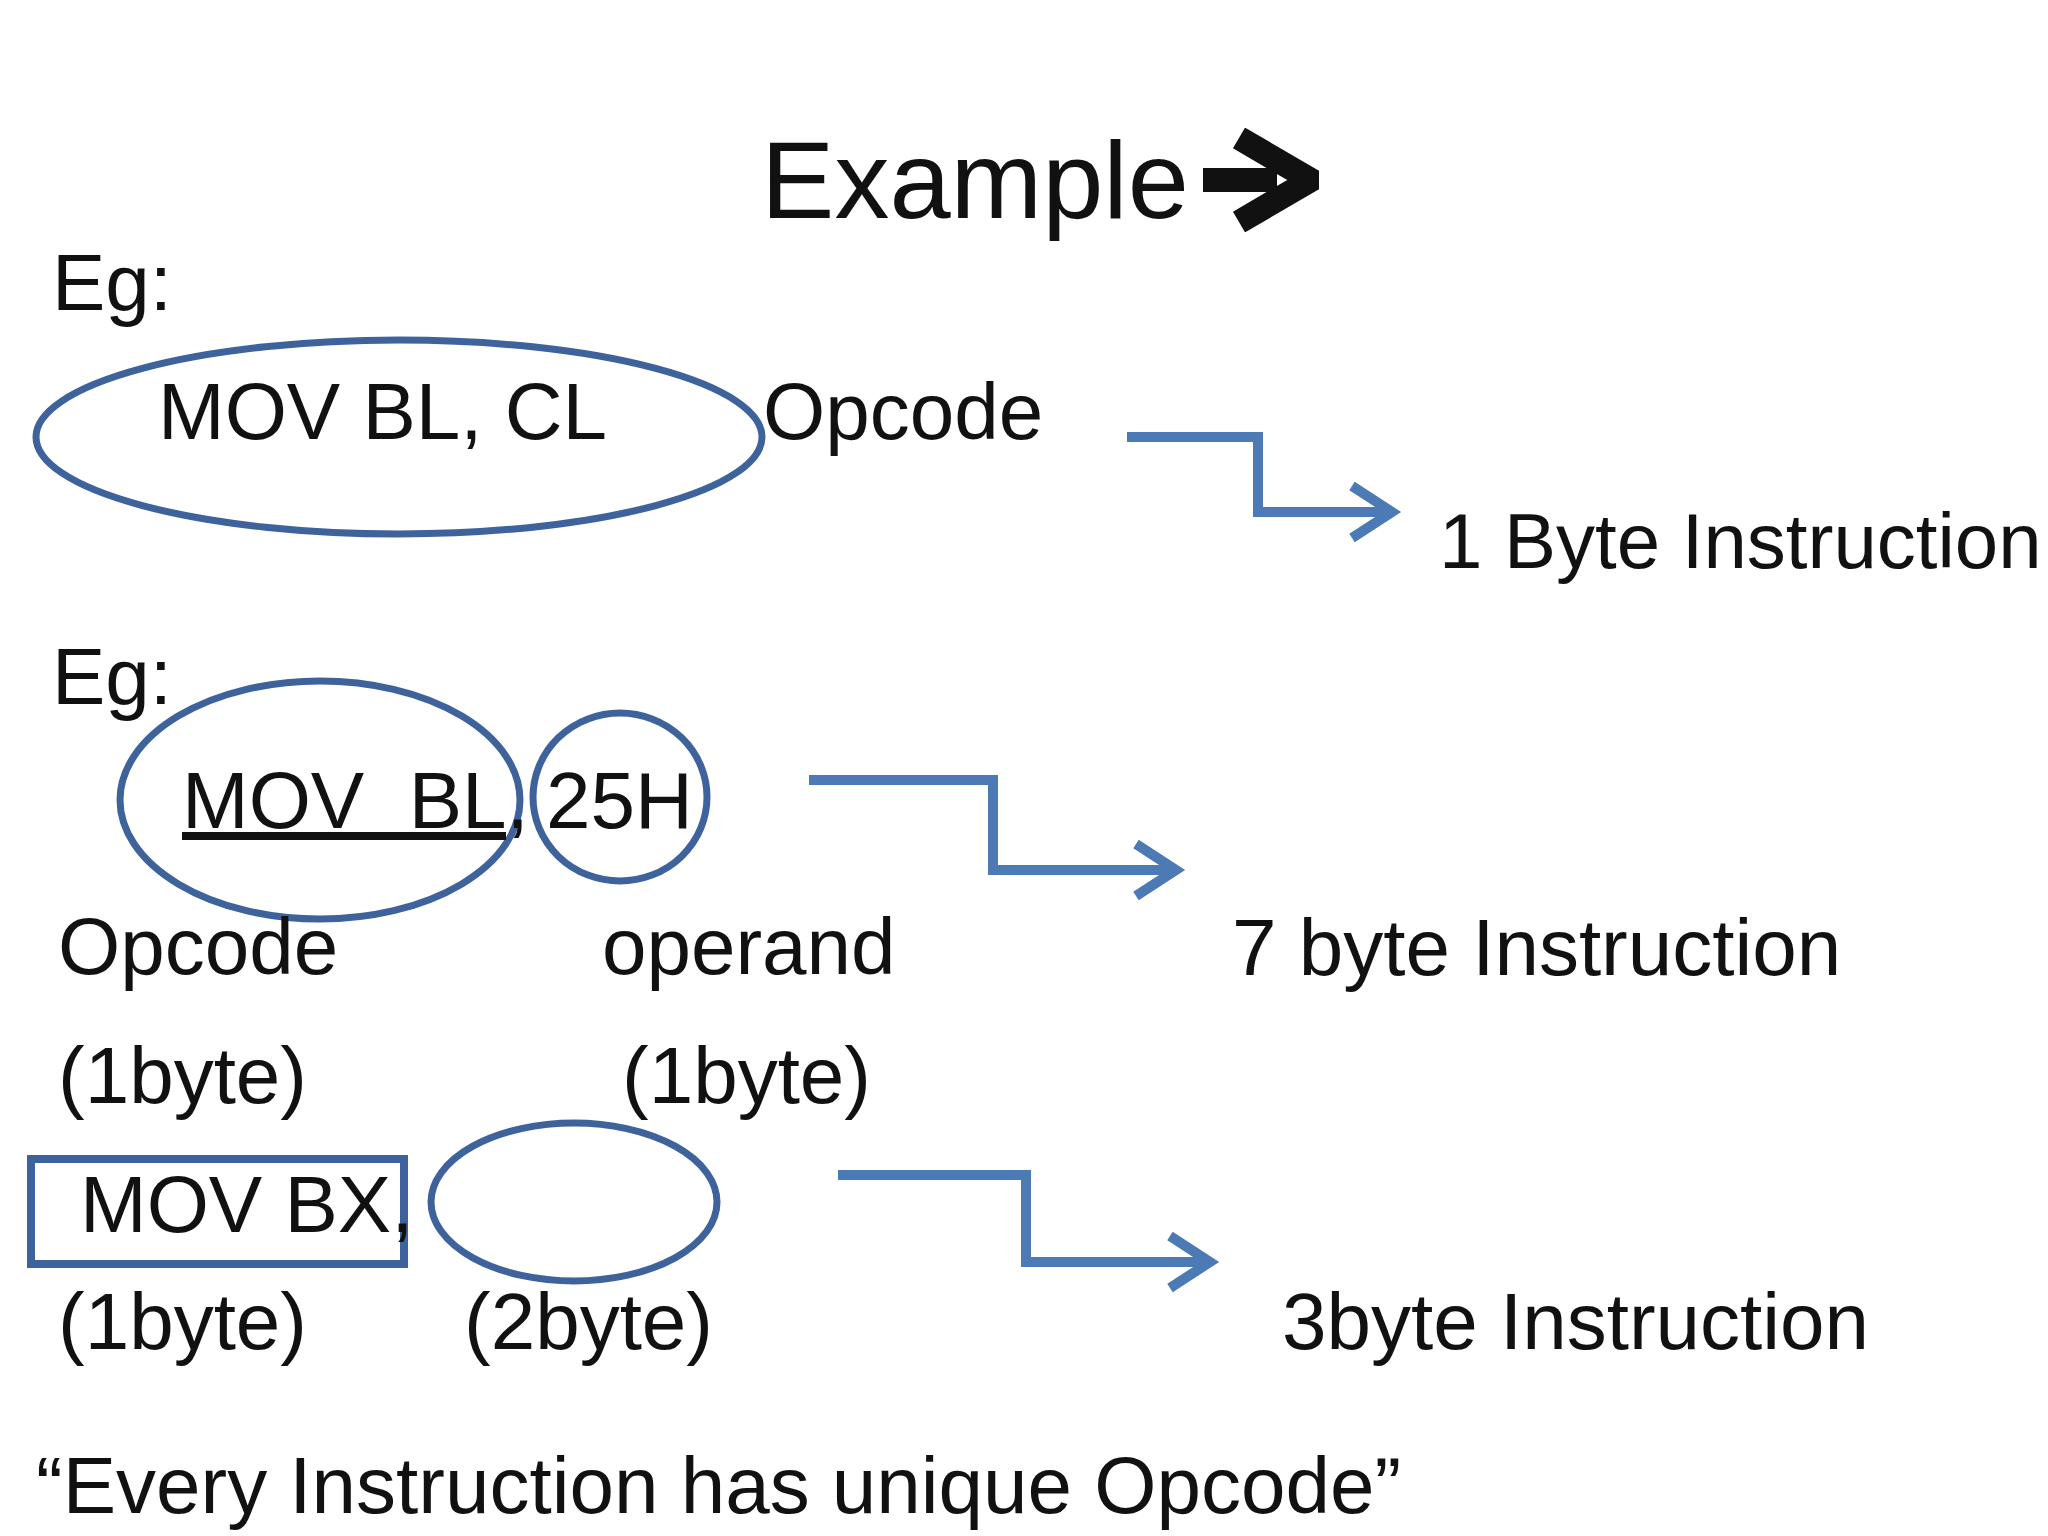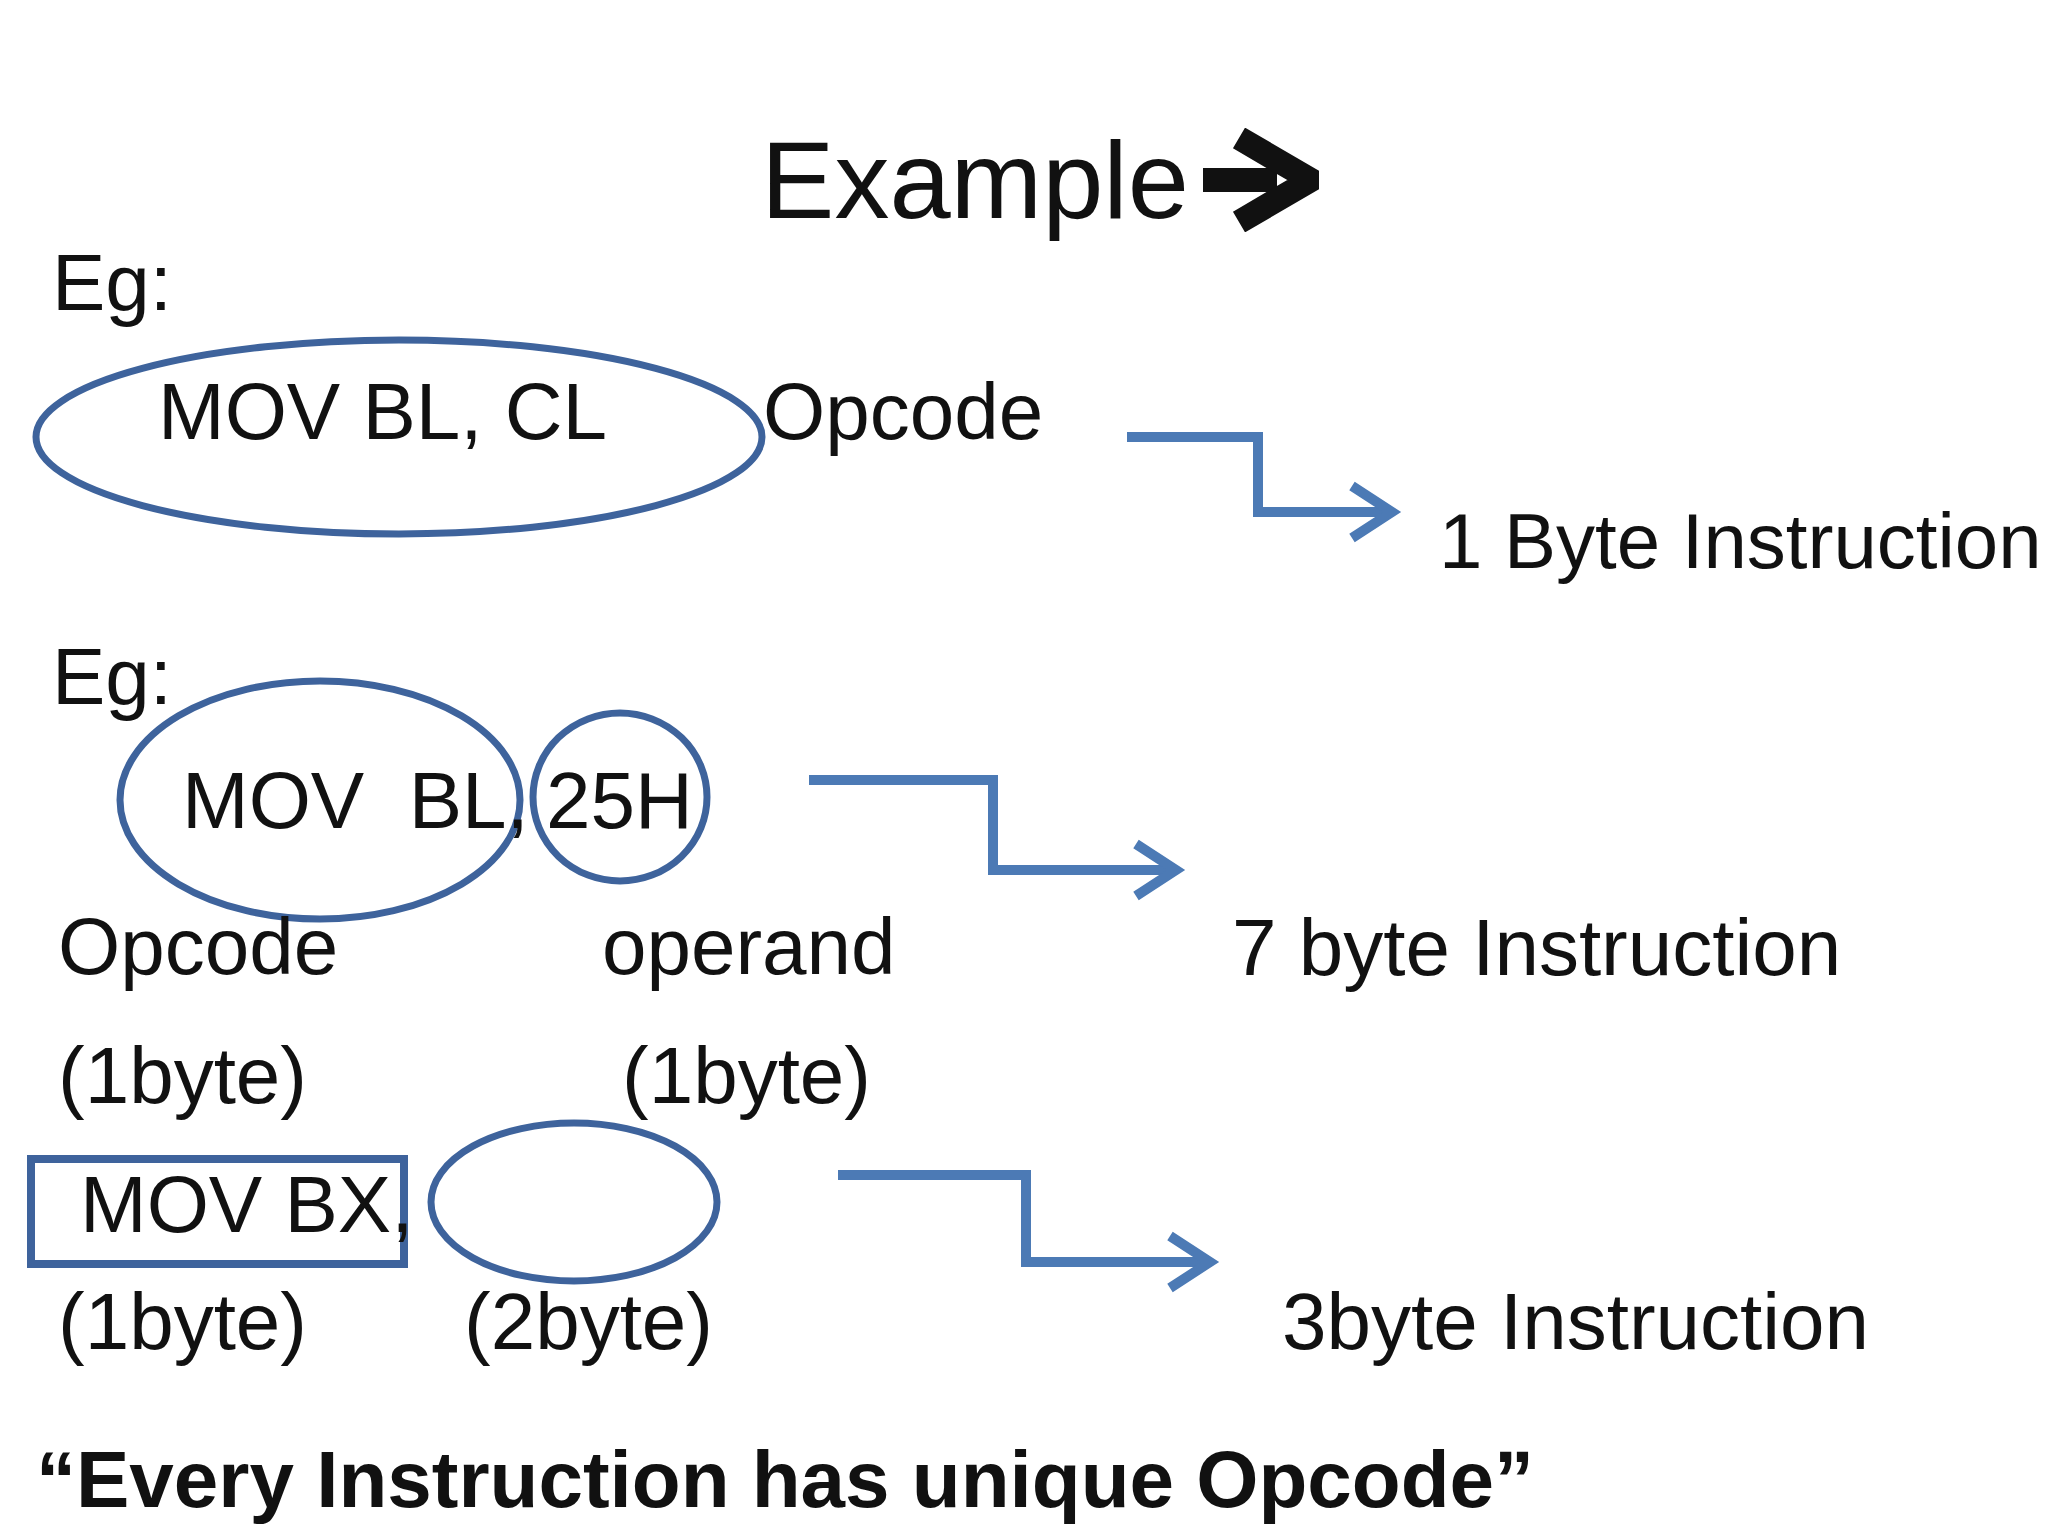--- a/index.html
+++ b/index.html
@@ -23,21 +23,21 @@
     line-height:1;
     color:var(--text,#111);
   }
   .title{
     left:16px;top:125;width:2048px;
     display:flex;justify-content:center;align-items:center;gap:10px;
     font-size:110px;
   }
   .title-arrow{display:block;}
   .title-arrow .stroke{fill:none;stroke:var(--text,#111);stroke-width:24;stroke-linejoin:miter;}
-  .quote{font-weight:bold;}
+  .quote{font-weight:normal;margin-top:6px;}
 </style>
 </head>
 <body>
 
 <div class="slide">
 
   <svg class="shapes" viewBox="0 0 2048 1536" aria-hidden="true">
 
     <ellipse cx="399" cy="437" rx="363" ry="97"></ellipse>
 
@@ -72,21 +72,21 @@
       <polyline class="stroke" points="40,10 112,52 40,94"></polyline>
     </svg>
   </div>
 
   <div class="txt" style="left:52px;top:243px;">Eg:</div>
   <div class="txt" style="left:158px;top:372px;">MOV BL, CL</div>
   <div class="txt" style="left:763px;top:372px;">Opcode</div>
   <div class="txt" style="left:1396px;top:502px;font-size:78px;margin-left:43px;">1 Byte Instruction</div>
 
   <div class="txt" style="left:52px;top:637px;">Eg:</div>
-  <div class="txt" style="left:182px;top:761px;">MOV  BL,</div>
+  <div class="txt" style="left:182px;top:761px;text-decoration:underline;">MOV  BL,</div>
   <div class="txt" style="left:546px;top:761px;">25H</div>
   <div class="txt" style="left:58px;top:907px;">Opcode</div>
   <div class="txt" style="left:602px;top:907px;">operand</div>
   <div class="txt" style="left:1232px;top:908px;">7 byte Instruction</div>
   <div class="txt" style="left:58px;top:1036px;">(1byte)</div>
   <div class="txt" style="left:622px;top:1036px;">(1byte)</div>
 
   <div class="txt" style="left:80px;top:1165px;text-align:center;">MOV BX,</div>
   <div class="txt" style="left:58px;top:1282px;">(1byte)</div>
   <div class="txt" style="left:464px;top:1282px;">(2byte)</div>

